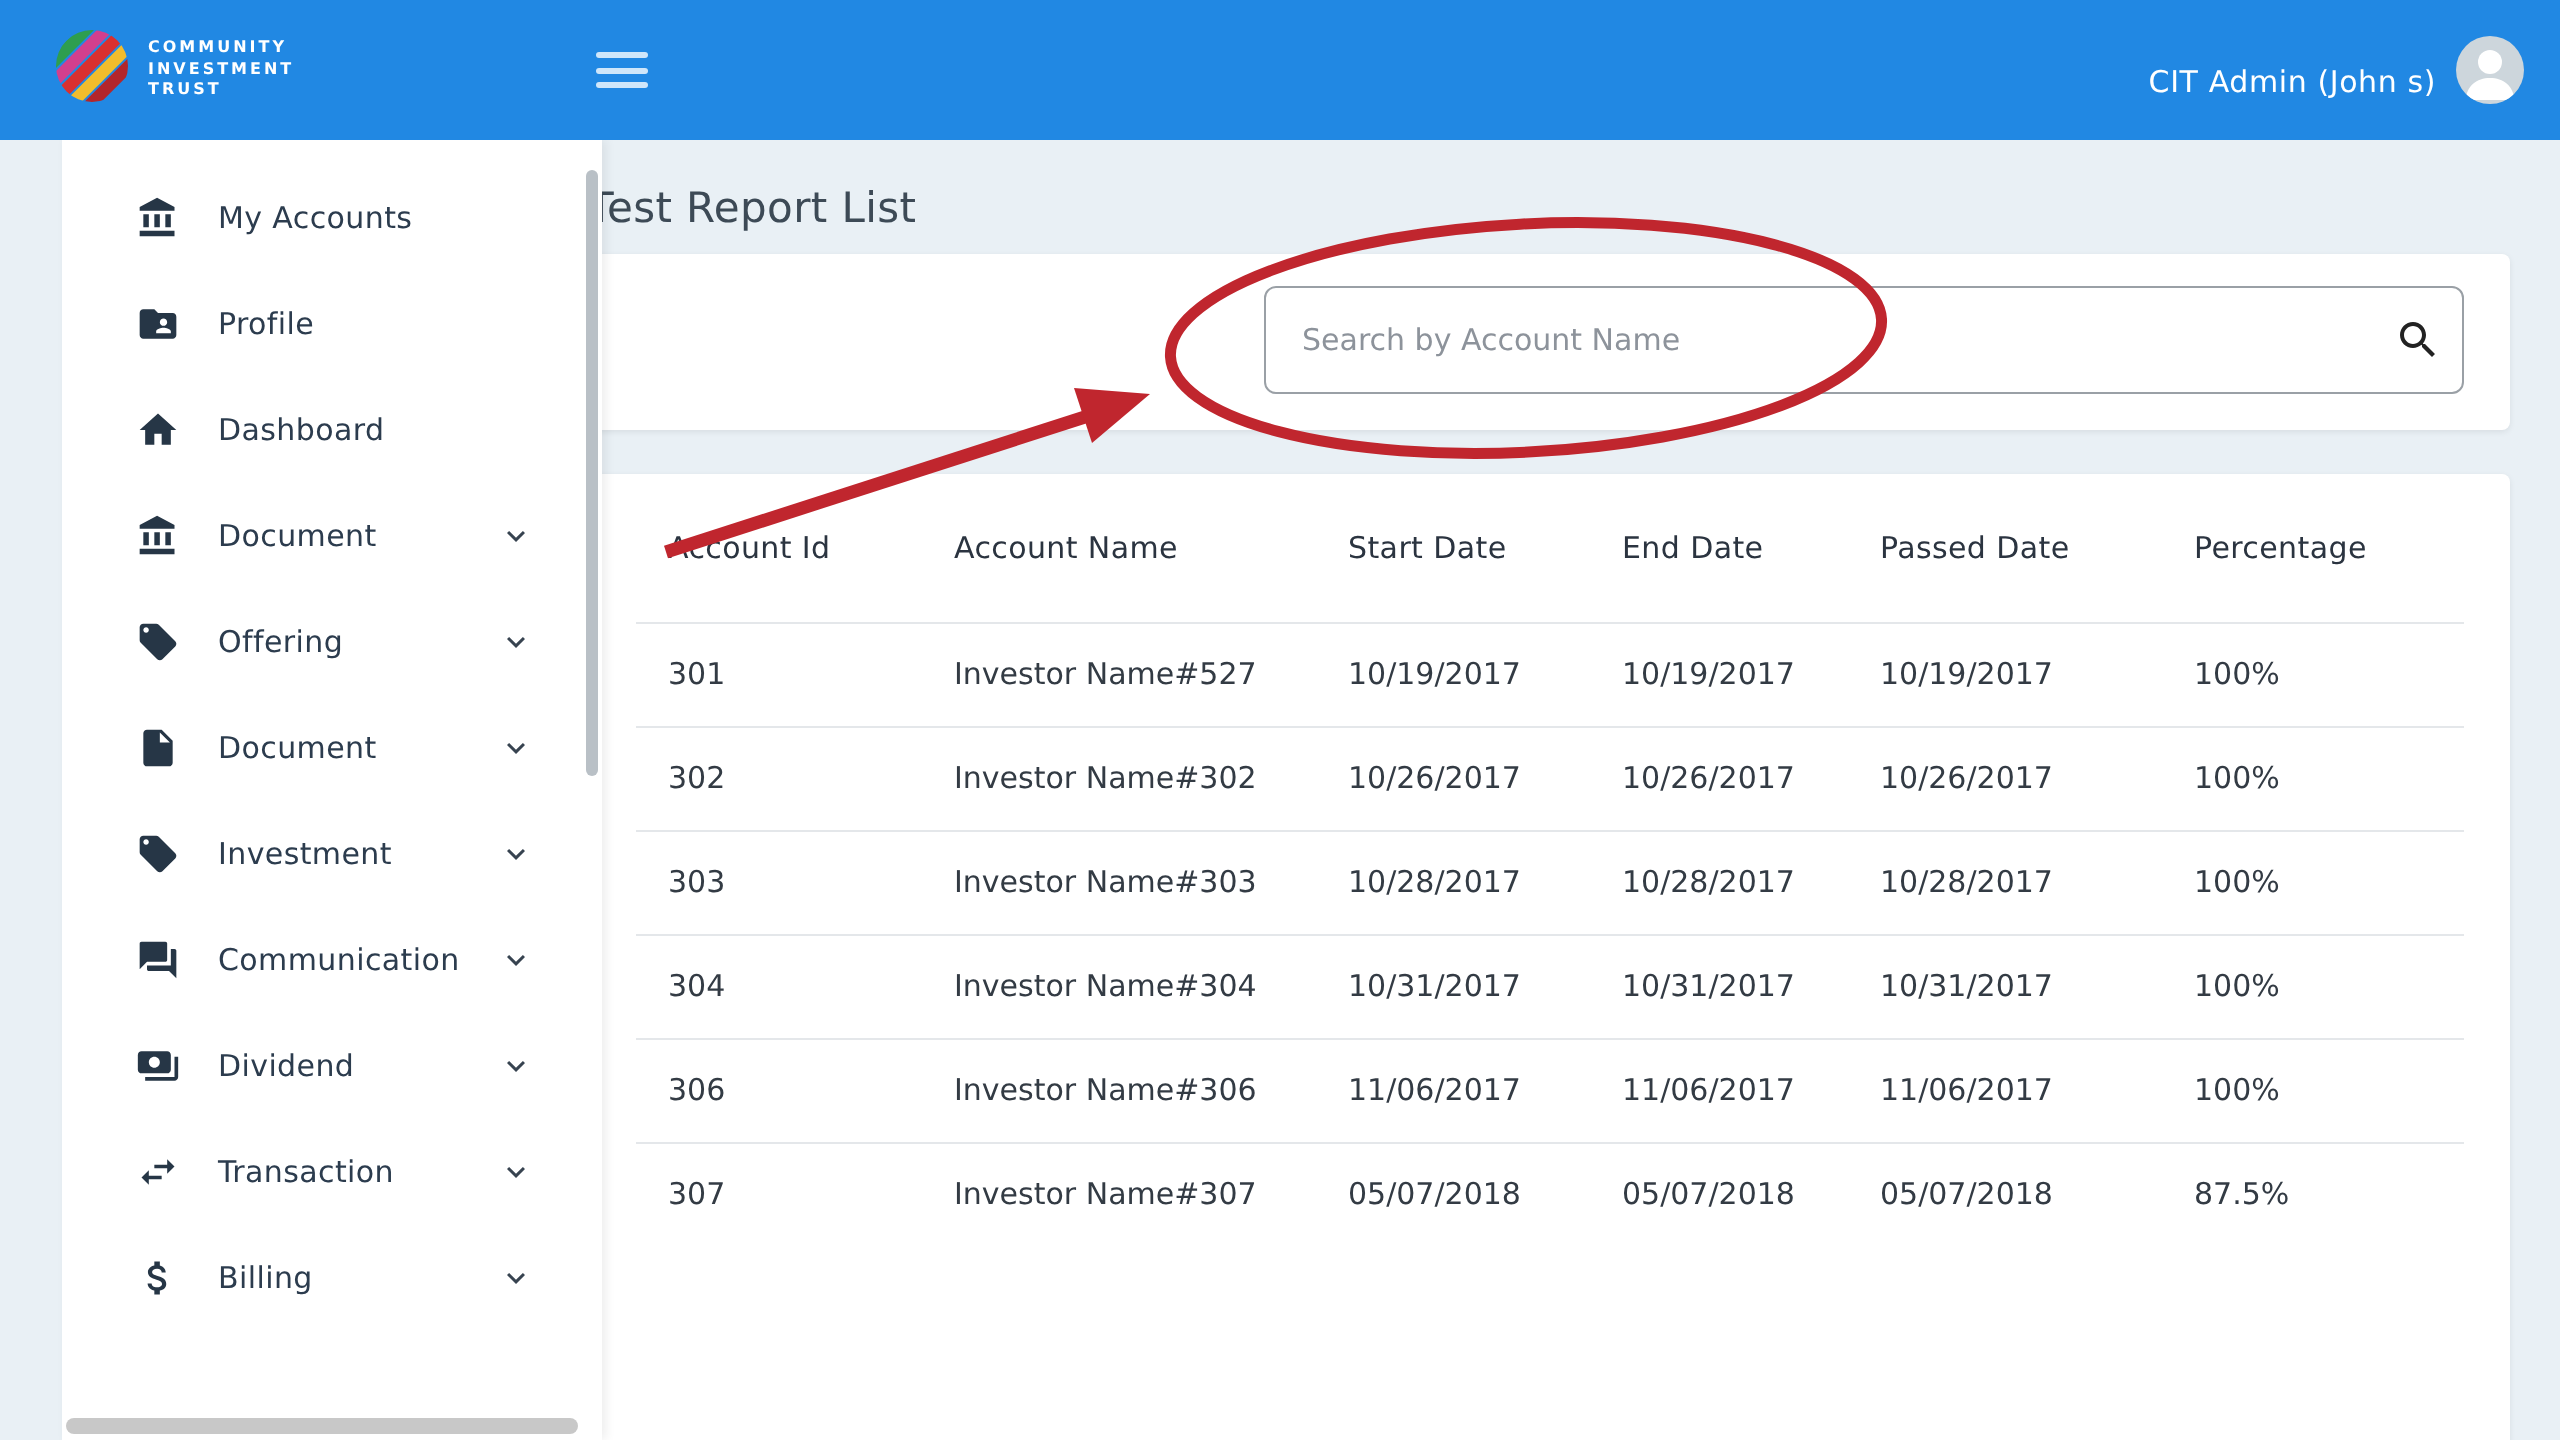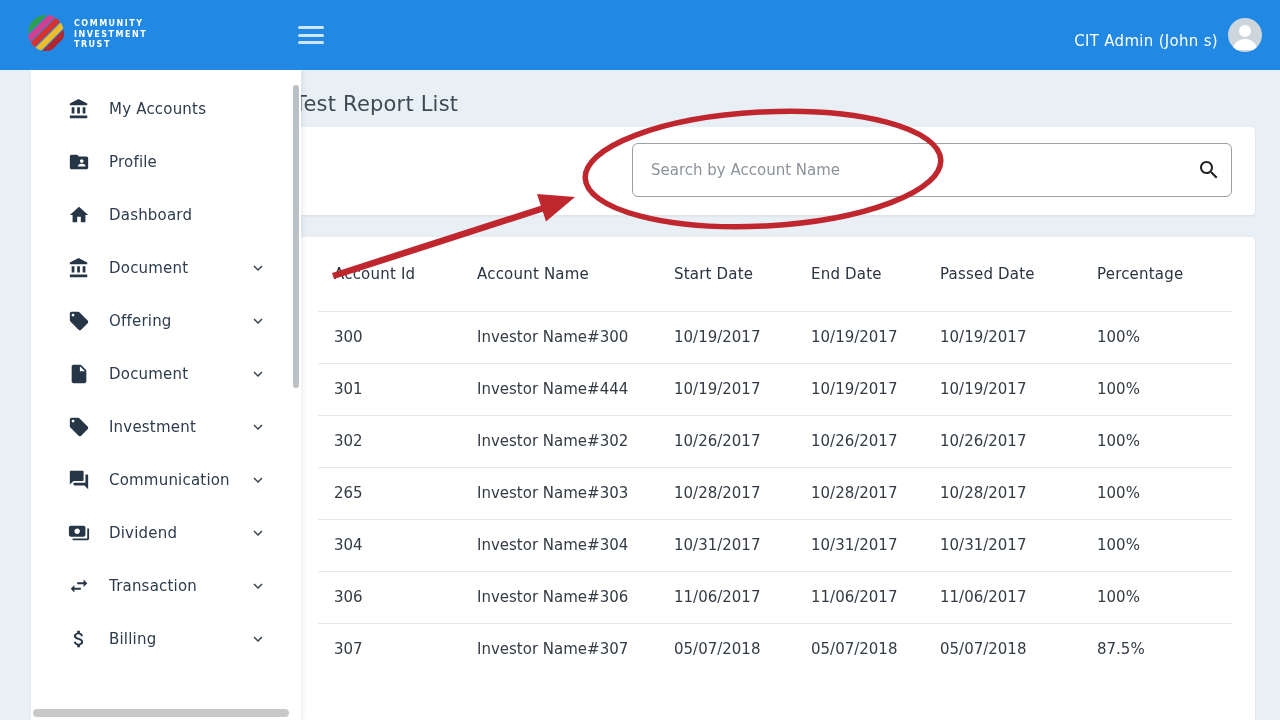--- a/index.html
+++ b/index.html
@@ -300,45 +300,37 @@
           <th>Account Id</th>
           <th>Account Name</th>
           <th>Start Date</th>
           <th>End Date</th>
           <th>Passed Date</th>
           <th>Percentage</th>
         </tr>
       </thead>
       <tbody>
         <tr>
-          <td>300</td>
-          <td>Investor Name#300</td>
-          <td>10/19/2017</td>
-          <td>10/19/2017</td>
-          <td>10/19/2017</td>
-          <td>100%</td>
-        </tr>
-        <tr>
           <td>301</td>
-          <td>Investor Name#444</td>
+          <td>Investor Name#527</td>
           <td>10/19/2017</td>
           <td>10/19/2017</td>
           <td>10/19/2017</td>
           <td>100%</td>
         </tr>
         <tr>
           <td>302</td>
           <td>Investor Name#302</td>
           <td>10/26/2017</td>
           <td>10/26/2017</td>
           <td>10/26/2017</td>
           <td>100%</td>
         </tr>
         <tr>
-          <td>265</td>
+          <td>303</td>
           <td>Investor Name#303</td>
           <td>10/28/2017</td>
           <td>10/28/2017</td>
           <td>10/28/2017</td>
           <td>100%</td>
         </tr>
         <tr>
           <td>304</td>
           <td>Investor Name#304</td>
           <td>10/31/2017</td>

